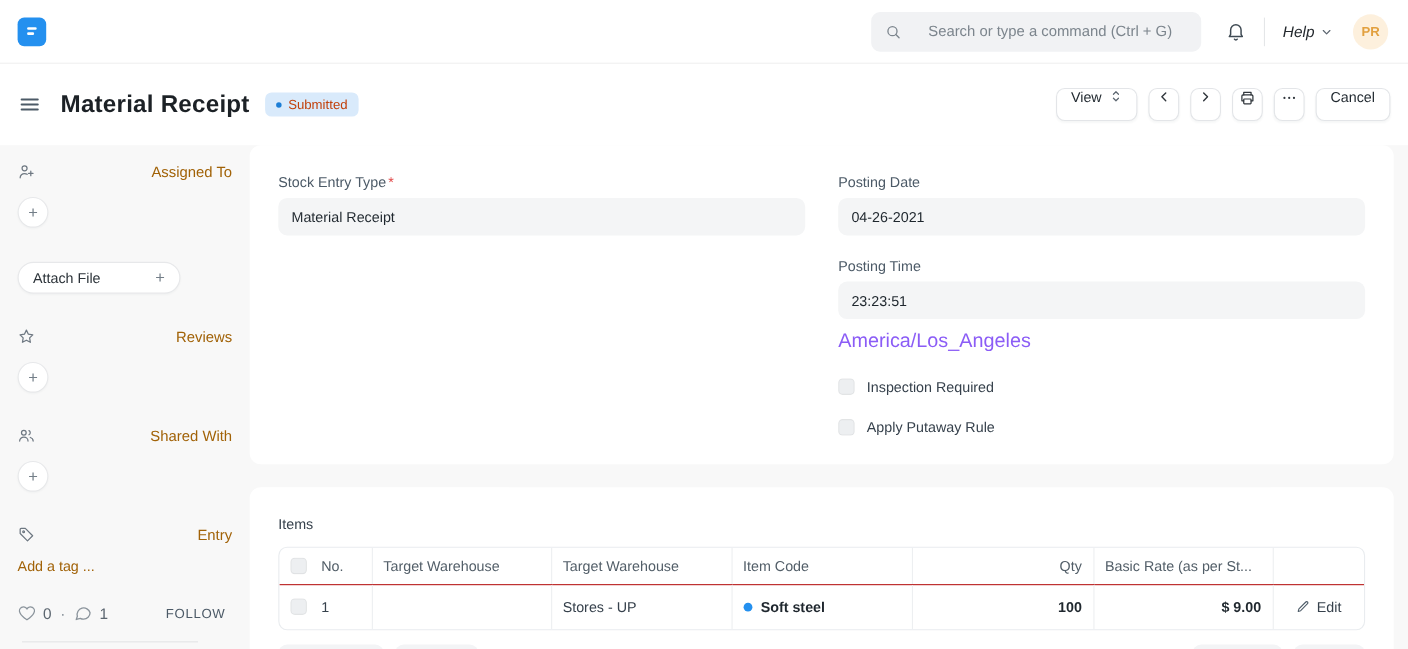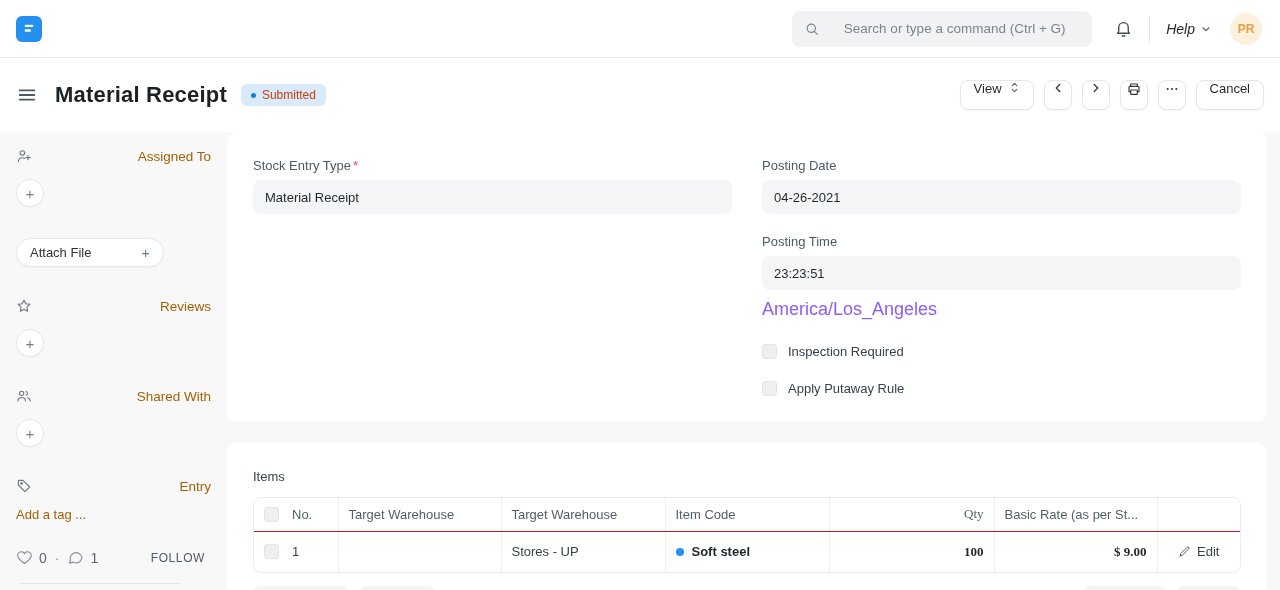--- a/index.html
+++ b/index.html
@@ -82,21 +82,21 @@
   
   .section-label { font-size:13px; color:#36414c; margin-bottom:13px; }
   .grid-wrap { border:1px solid #e9ecef; border-radius:8px; overflow:hidden; }
   table { width:100%; border-collapse:collapse; table-layout:fixed; }
   th, td { border-right:1px solid #edeff1; padding:0 10px; font-weight:normal;
     overflow:hidden; white-space:nowrap; text-overflow:ellipsis; }
   th:last-child, td:last-child { border-right:none; }
   thead th { height:33px; font-size:13px; color:#525e68; text-align:left; border-bottom:1px solid #b91c1c; }
   tbody td { height:41px; font-size:13px; color:#36414c; }
   .cell-flex { display:flex; align-items:center; gap:13px; }
-  .num-right { text-align:right;font-family:Liberation Serif, serif; }
+  .num-right { text-align:right; }
   td.bold { font-weight:bold; color:#1f272e; }
   .item-dot { width:8px; height:8px; border-radius:50%; background:#2490ef; display:inline-block; flex:0 0 auto; }
   .item-code { font-weight:bold; color:#1f272e; display:flex; align-items:center; gap:8px; cursor:pointer; }
   .edit-btn { display:flex; align-items:center; justify-content:center; gap:6px;
     color:#36414c; cursor:pointer; }
   .grid-footer { display:flex; align-items:center; gap:10px; margin-top:13px; }
   .btn-soft { height:28px; padding:0 12px; background:#f3f4f6; border:none; border-radius:8px;
     font-size:13px; color:#1f272e; cursor:pointer; font-family:inherit; display:inline-flex; align-items:center; }
   .grid-footer .right { margin-left:auto; display:flex; gap:10px; }
 

